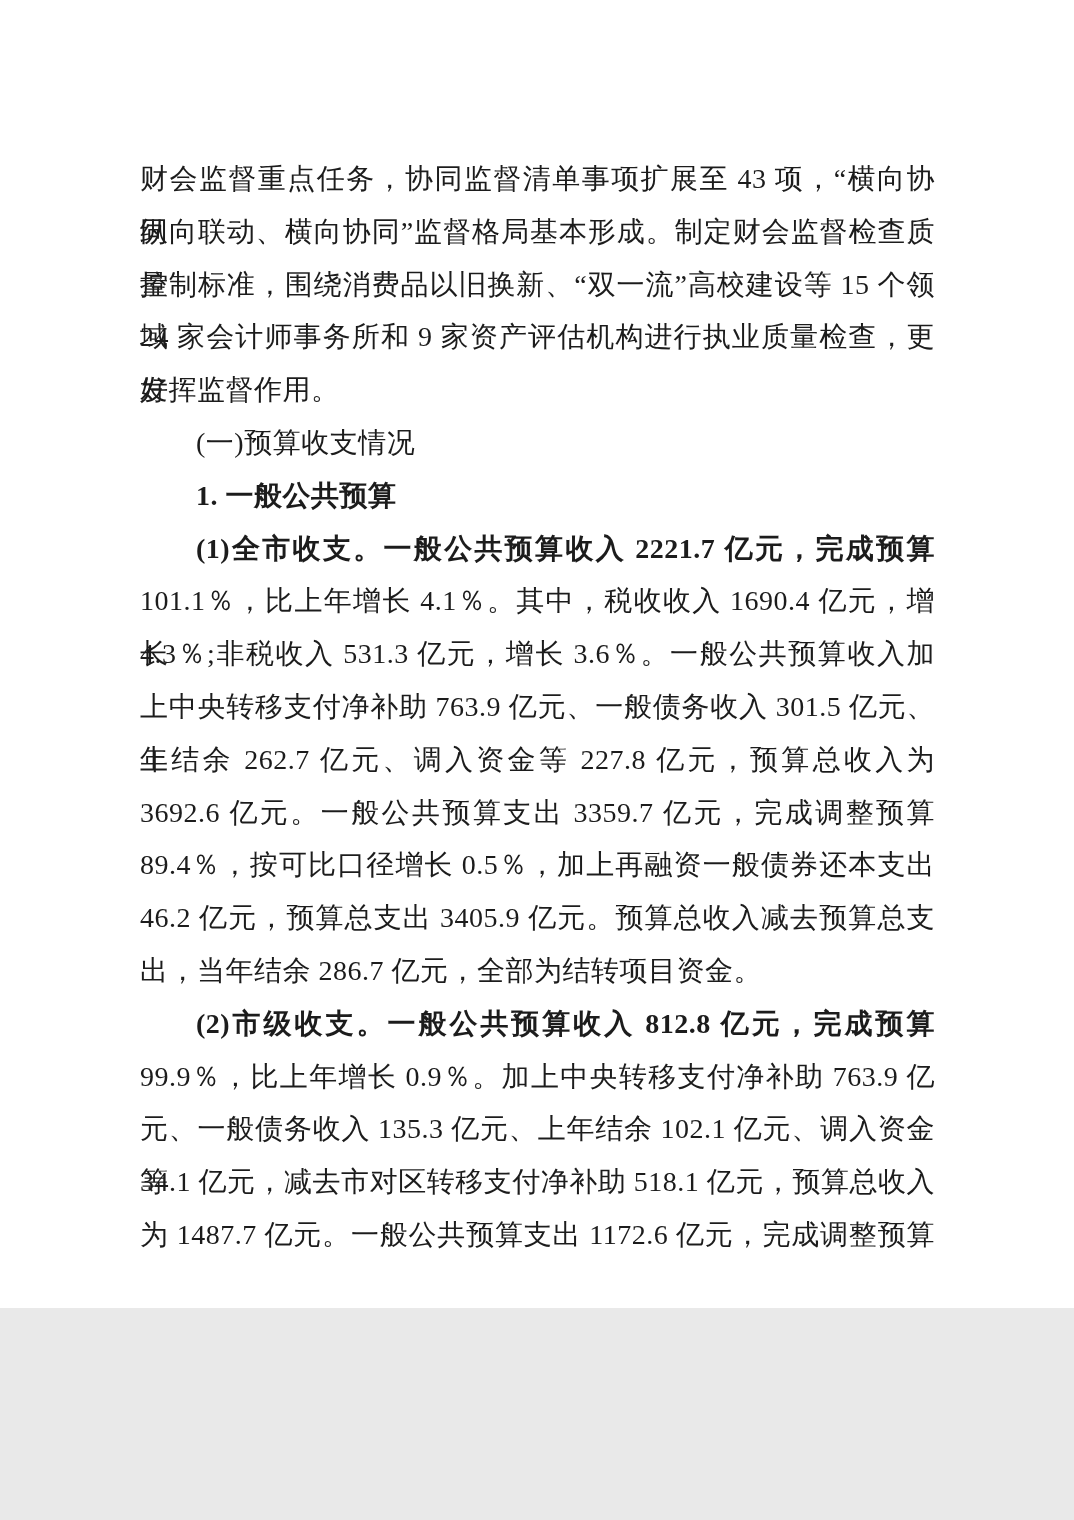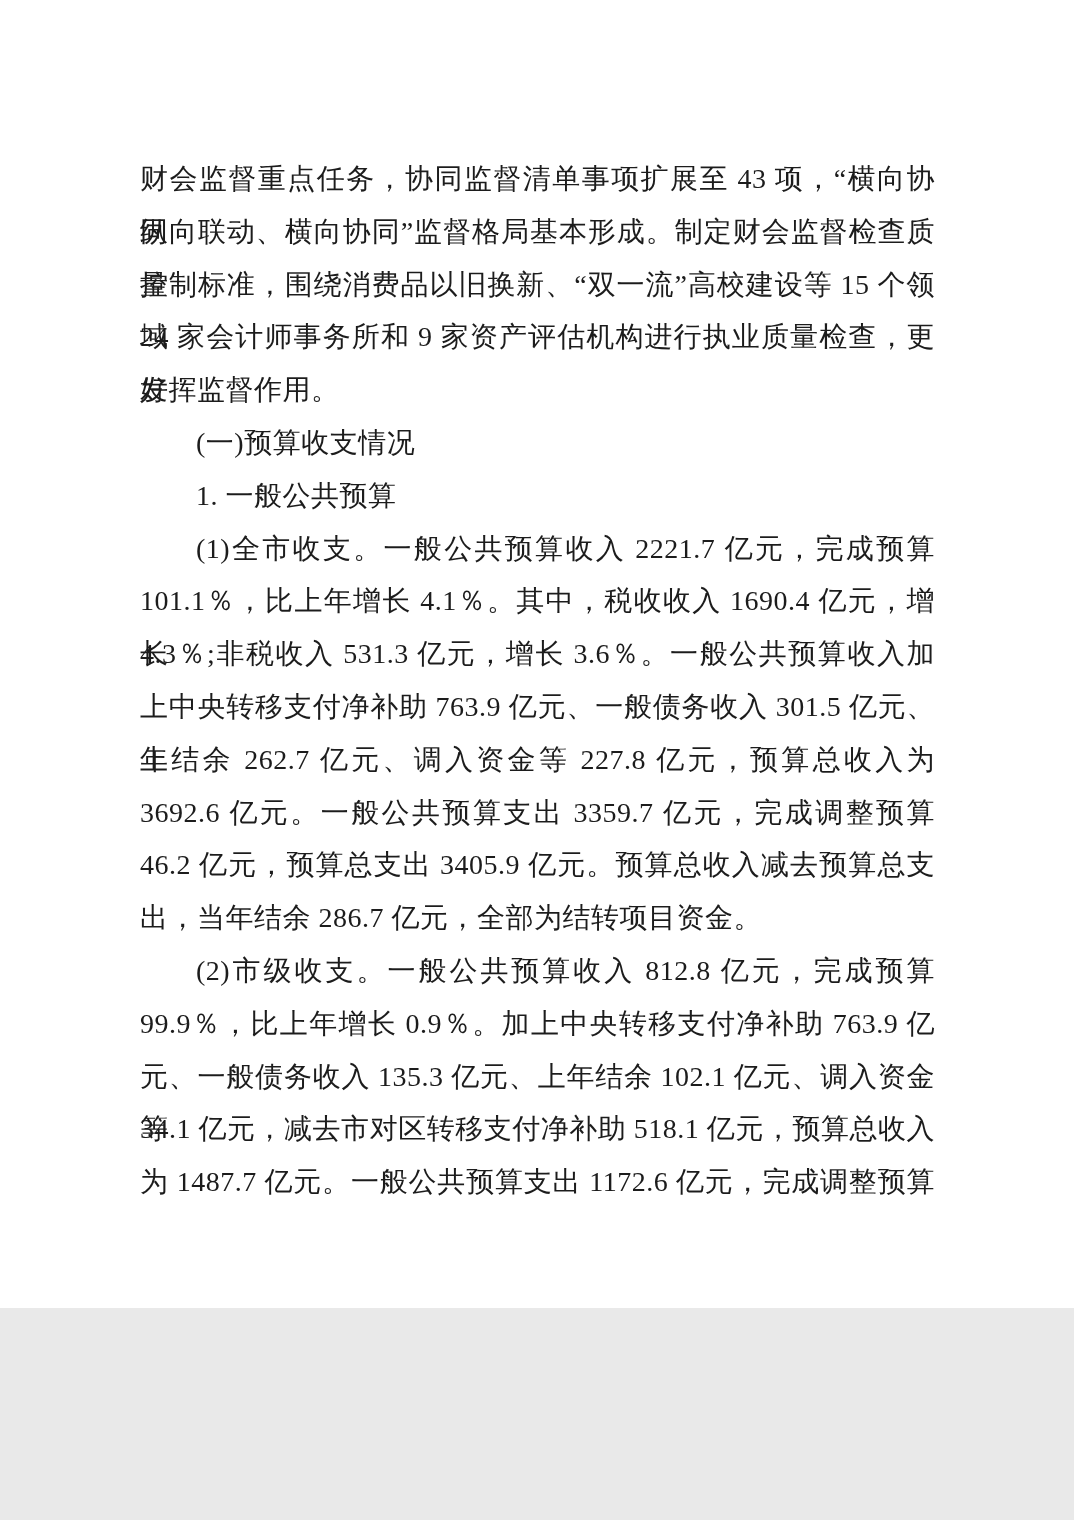--- a/index.html
+++ b/index.html
@@ -34,20 +34,21 @@
     text-align: justify;
     text-align-last: left;
     letter-spacing: 0.5px;
     white-space: normal;
   }
   .line.just {
     text-align-last: justify;
   }
   .line.indent {
     text-indent: 56px;
+    font-weight: bold;
   }
   .paragraph.heading .line {
     font-weight: 400;
   }
   .footer {
     position: absolute;
     top: 1330px;
     right: 161px;
     font-size: 24px;
     line-height: 30px;
@@ -73,20 +74,21 @@
       <div class="paragraph subheading">
         <div class="line indent">1. 一般公共预算</div>
       </div>
       <div class="paragraph body">
         <div class="line just indent">(1)全市收支。一般公共预算收入 2221.7 亿元，完成预算</div>
         <div class="line just">101.1％，比上年增长 4.1％。其中，税收收入 1690.4 亿元，增长</div>
         <div class="line just">4.3％;非税收入 531.3 亿元，增长 3.6％。一般公共预算收入加</div>
         <div class="line just">上中央转移支付净补助 763.9 亿元、一般债务收入 301.5 亿元、上</div>
         <div class="line just">年结余 262.7 亿元、调入资金等 227.8 亿元，预算总收入为</div>
         <div class="line just">3692.6 亿元。一般公共预算支出 3359.7 亿元，完成调整预算</div>
+        <div class="line just">89.4％，按可比口径增长 0.5％，加上再融资一般债券还本支出</div>
         <div class="line just">46.2 亿元，预算总支出 3405.9 亿元。预算总收入减去预算总支</div>
         <div class="line">出，当年结余 286.7 亿元，全部为结转项目资金。</div>
       </div>
       <div class="paragraph body">
         <div class="line just indent">(2)市级收支。一般公共预算收入 812.8 亿元，完成预算</div>
         <div class="line just">99.9％，比上年增长 0.9％。加上中央转移支付净补助 763.9 亿</div>
         <div class="line just">元、一般债务收入 135.3 亿元、上年结余 102.1 亿元、调入资金等</div>
         <div class="line just">34.1 亿元，减去市对区转移支付净补助 518.1 亿元，预算总收入</div>
         <div class="line just">为 1487.7 亿元。一般公共预算支出 1172.6 亿元，完成调整预算</div>
       </div>

